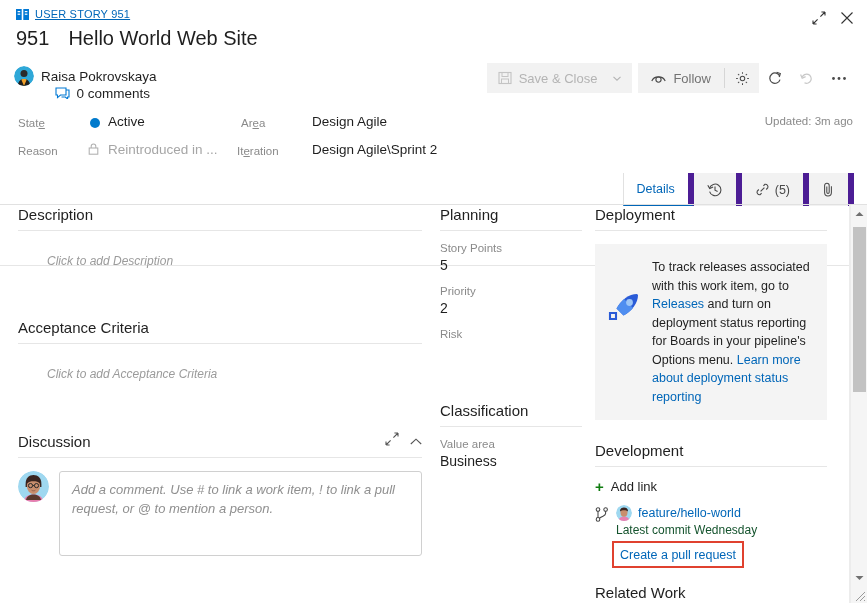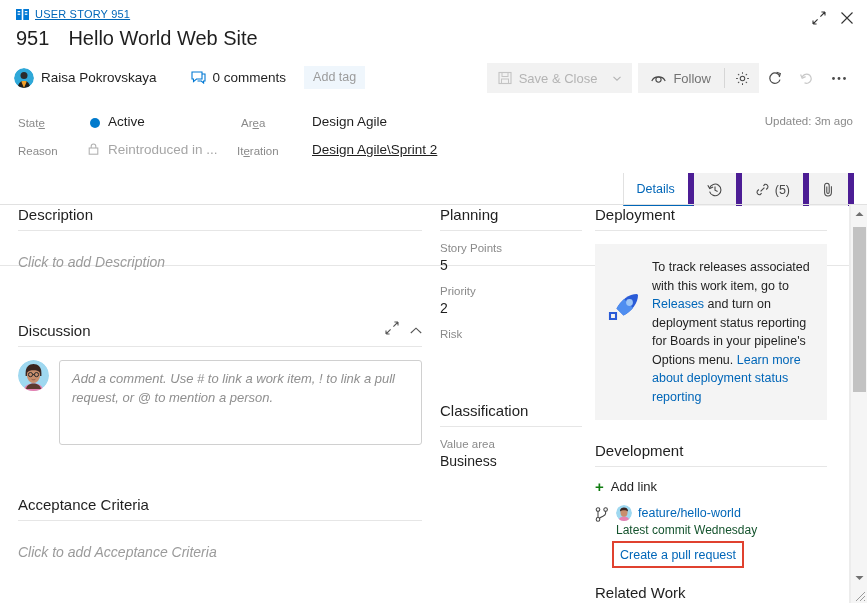--- a/index.html
+++ b/index.html
@@ -37,21 +37,21 @@
 
   .title-row {
     position: absolute; left: 16px; top: 27px;
     display: flex; align-items: baseline; gap: 19px;
   }
   .wi-id { font-size: 20px; color: #1f1f1f; font-weight: 400; }
   .wi-title { font-size: 20px; color: #1f1f1f; font-weight: 400; }
 
   .meta-row {
     position: absolute; left: 14px; top: 66px;
-    display: flex; align-items: center; gap: 0;
+    display: flex; align-items: center; gap: 0; flex-direction: column;
   }
   .assignee { display:flex; align-items:center; gap:7px; }
   .avatar-sm { width: 20px; height: 20px; border-radius: 50%; display:block; }
   .assignee-name { font-size: 13.5px; color: #1f1f1f; }
   .comments-btn {
     display:flex; align-items:center; gap:7px;
     margin-left: 34px; cursor: pointer;
   }
   .comment-icon { width: 15px; height: 13px; display:block; }
   .comments-label { font-size: 13.5px; color: #1f1f1f; }
@@ -120,21 +120,21 @@
   
   .col { position:absolute; top:206px; }
   .col-left   { left: 0px;   width: 440px; }
   .col-mid    { left: 440px; width: 160px; }
   .col-right  { left: 595px; width: 250px; }
 
   .sec-title { font-size:15px; font-weight:400; color:#1f1f1f; }
   .sec-rule { height:1px; background:#e6e6e6; margin-top:7px; }
 
   .placeholder-text {
-    font-size:14px; color:#9b9b9b; font-style:italic; cursor:text;
+    font-size:12px; color:#9b9b9b; font-style:italic; cursor:text;margin-left:29px;
   }
 
   
   .disc-head { display:flex; align-items:center; justify-content:space-between; }
   .disc-actions { display:flex; align-items:center; gap:11px; }
   .disc-body { display:flex; gap:10px; margin-top:13px; }
   .avatar-md { width:31px; height:31px; border-radius:50%; flex:0 0 31px; display:block; }
   .comment-box {
     flex:1; height:85px; border:1px solid #d0d0d0; border-radius:3px;
     padding:9px 12px; background:#fff; cursor:text;
@@ -327,21 +327,21 @@
     <svg class="lock-ico" style="left:88px; top:44px;" viewBox="0 0 11 12">
       <rect x="1.2" y="5" width="8.6" height="6.2" fill="none" stroke="#b0b0b0" stroke-width="1.05"></rect>
       <path d="M3.2 5 V3.3 A2.3 2.3 0 0 1 7.8 3.3 V5" fill="none" stroke="#b0b0b0" stroke-width="1.05"></path>
     </svg>
     <span class="fld-value dim" style="left:108px; top:43px;">Reintroduced in ...</span>
 
     <span class="fld-label" style="left:241px; top:18px;">Ar<span class="u">e</span>a</span>
     <span class="fld-value" style="left:312px; top:15px;">Design Agile</span>
 
     <span class="fld-label" style="left:237px; top:46px;">It<span class="u">e</span>ration</span>
-    <span class="fld-value" style="left:312px; top:43px;text-decoration:underline;">Design Agile\Sprint 2</span>
+    <span class="fld-value" style="left:312px; top:43px;">Design Agile\Sprint 2</span>
 
     <div class="strip-divider"></div>
   </div>
 
   <div class="updated">Updated: 3m ago</div>
 
   <div class="tabs">
     <div class="tab active">Details</div>
     <div class="tab icon-tab">
       <svg width="16" height="16" viewBox="0 0 16 16">
@@ -365,20 +365,26 @@
     </div>
   </div>
   <div class="tabs-underline"></div>
 
   <div class="col col-left">
 
     <div style="padding:0 18px;">
       <div class="sec-title">Description</div>
       <div class="sec-rule"></div>
       <div class="placeholder-text" style="margin-top:23px;">Click to add Description</div>
+    </div>
+
+    <div style="padding:0 18px; margin-top:51px;">
+      <div class="sec-title">Acceptance Criteria</div>
+      <div class="sec-rule"></div>
+      <div class="placeholder-text" style="margin-top:23px;">Click to add Acceptance Criteria</div>
     </div>
 
     <div style="padding:0 18px; margin-top:51px;">
       <div class="disc-head">
         <div class="sec-title">Discussion</div>
         <div class="disc-actions">
           <span>
             <svg width="14" height="14" viewBox="0 0 14 14">
               <path d="M8.4 5.6 L13 1 M13 1 H9.4 M13 1 V4.6" fill="none" stroke="#555" stroke-width="1.1"></path>
               <path d="M5.6 8.4 L1 13 M1 13 H4.6 M1 13 V9.4" fill="none" stroke="#555" stroke-width="1.1"></path>
@@ -406,26 +412,20 @@
             <circle cx="18.5" cy="14.6" r="2.1"></circle>
             <path d="M14.6 14.6 H16.4"></path>
           </g>
           <path d="M13.6 19.2 C14.4 20 16.6 20 17.4 19.2" fill="none" stroke="#8a5a45" stroke-width="0.9"></path>
         </svg>
         <div class="comment-box">
           <div class="comment-ph">Add a comment. Use # to link a work item, ! to link a pull request, or @ to mention a person.</div>
         </div>
       </div>
     </div>
-
-    <div style="padding:0 18px; margin-top:51px;">
-      <div class="sec-title">Acceptance Criteria</div>
-      <div class="sec-rule"></div>
-      <div class="placeholder-text" style="margin-top:23px;">Click to add Acceptance Criteria</div>
-    </div>
   </div>
 
   <div class="col col-mid">
 
     <div style="padding-right:18px;">
       <div class="sec-title">Planning</div>
       <div class="sec-rule"></div>
 
       <div class="pl-label">Story Points</div>
       <div class="pl-value">5</div>

